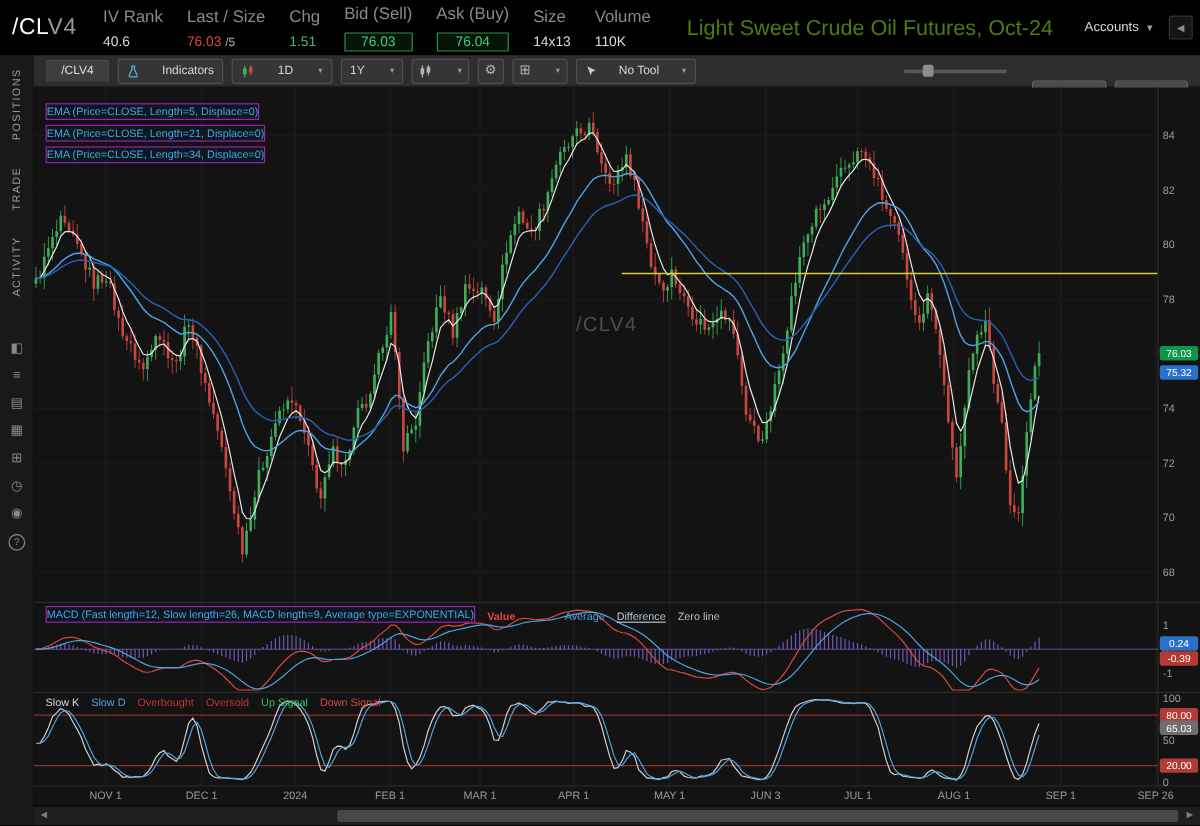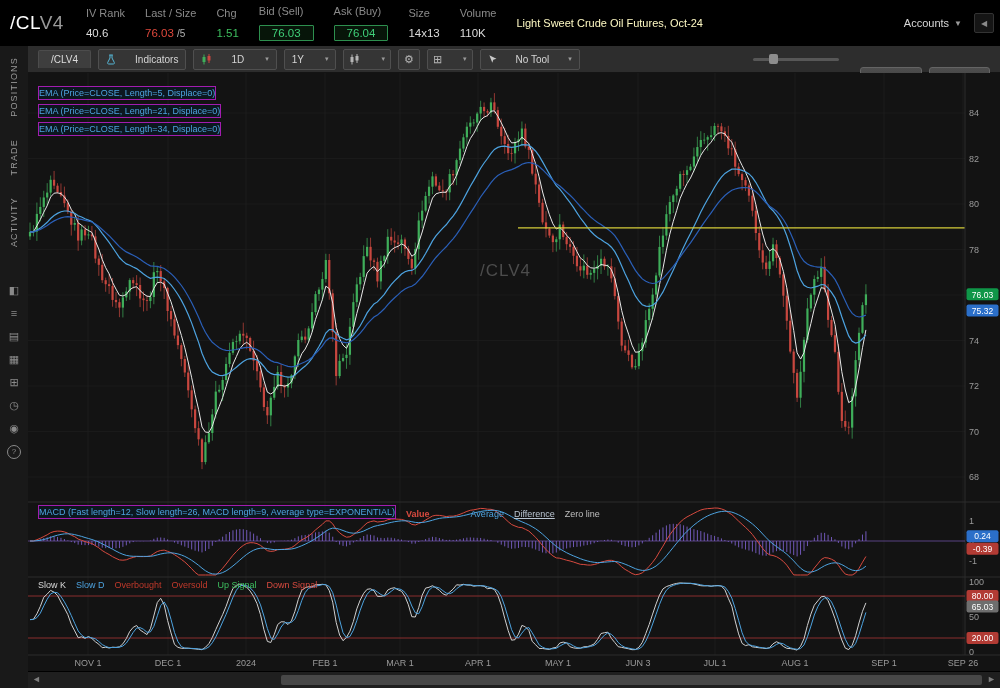--- a/index.html
+++ b/index.html
@@ -5,28 +5,28 @@
   html,body{margin:0;padding:0;background:#000;}
   #app{position:relative;width:1000px;height:688px;background:#000;overflow:hidden;
        font-family:"Liberation Sans",sans-serif;color:#ccc;-webkit-font-smoothing:antialiased;}
 
   
   .header{position:absolute;top:0;left:0;right:0;height:46px;background:#000;
           display:flex;align-items:center;padding-left:10px;box-sizing:border-box;}
   .symbol{font-size:19px;color:#fff;margin-right:22px;letter-spacing:.5px;}
   .symbol .suf{color:#9a9a9a;}
   .hfield{display:flex;flex-direction:column;justify-content:center;margin-right:20px;}
-  .hlabel{font-size:11px;color:#8a8a8a;margin-bottom:8px;white-space:nowrap;}
+  .hlabel{font-size:14px;color:#8a8a8a;margin-bottom:8px;white-space:nowrap;}
   .hvalue{font-size:11.5px;color:#dcdcdc;white-space:nowrap;}
   .v-red{color:#e0483c;}
   .v-green{color:#3dbf5f;}
   .v-dim{color:#b0b0b0;font-size:10px;}
   .quote-box{border:1px solid #2d8f4e;background:#071509;color:#3fcf78;font-size:11.5px;
              padding:1px 12px;border-radius:1px;text-align:center;}
-  .desc{font-size:11px;color:#fef9c3;margin-left:0;white-space:nowrap;}
+  .desc{font-size:18px;color:#4d7c0f;margin-left:10px;white-space:nowrap;}
   .hspacer{flex:1;}
   .accounts{font-size:11px;color:#d8d8d8;display:flex;align-items:center;gap:5px;margin-right:12px;cursor:default;}
   .accounts .caret{font-size:8px;color:#9a9a9a;}
   .collapse-btn{width:18px;height:18px;margin-right:6px;border:1px solid #333;background:#151515;
                 color:#8a8a8a;font-size:8px;display:flex;align-items:center;justify-content:center;border-radius:2px;}
 
   
   .sidebar{position:absolute;top:46px;left:0;width:28px;bottom:0;background:#191919;
            border-right:1px solid #000;display:flex;flex-direction:column;align-items:center;}
   .vtab{writing-mode:vertical-rl;transform:rotate(180deg);font-size:9px;letter-spacing:1.2px;

